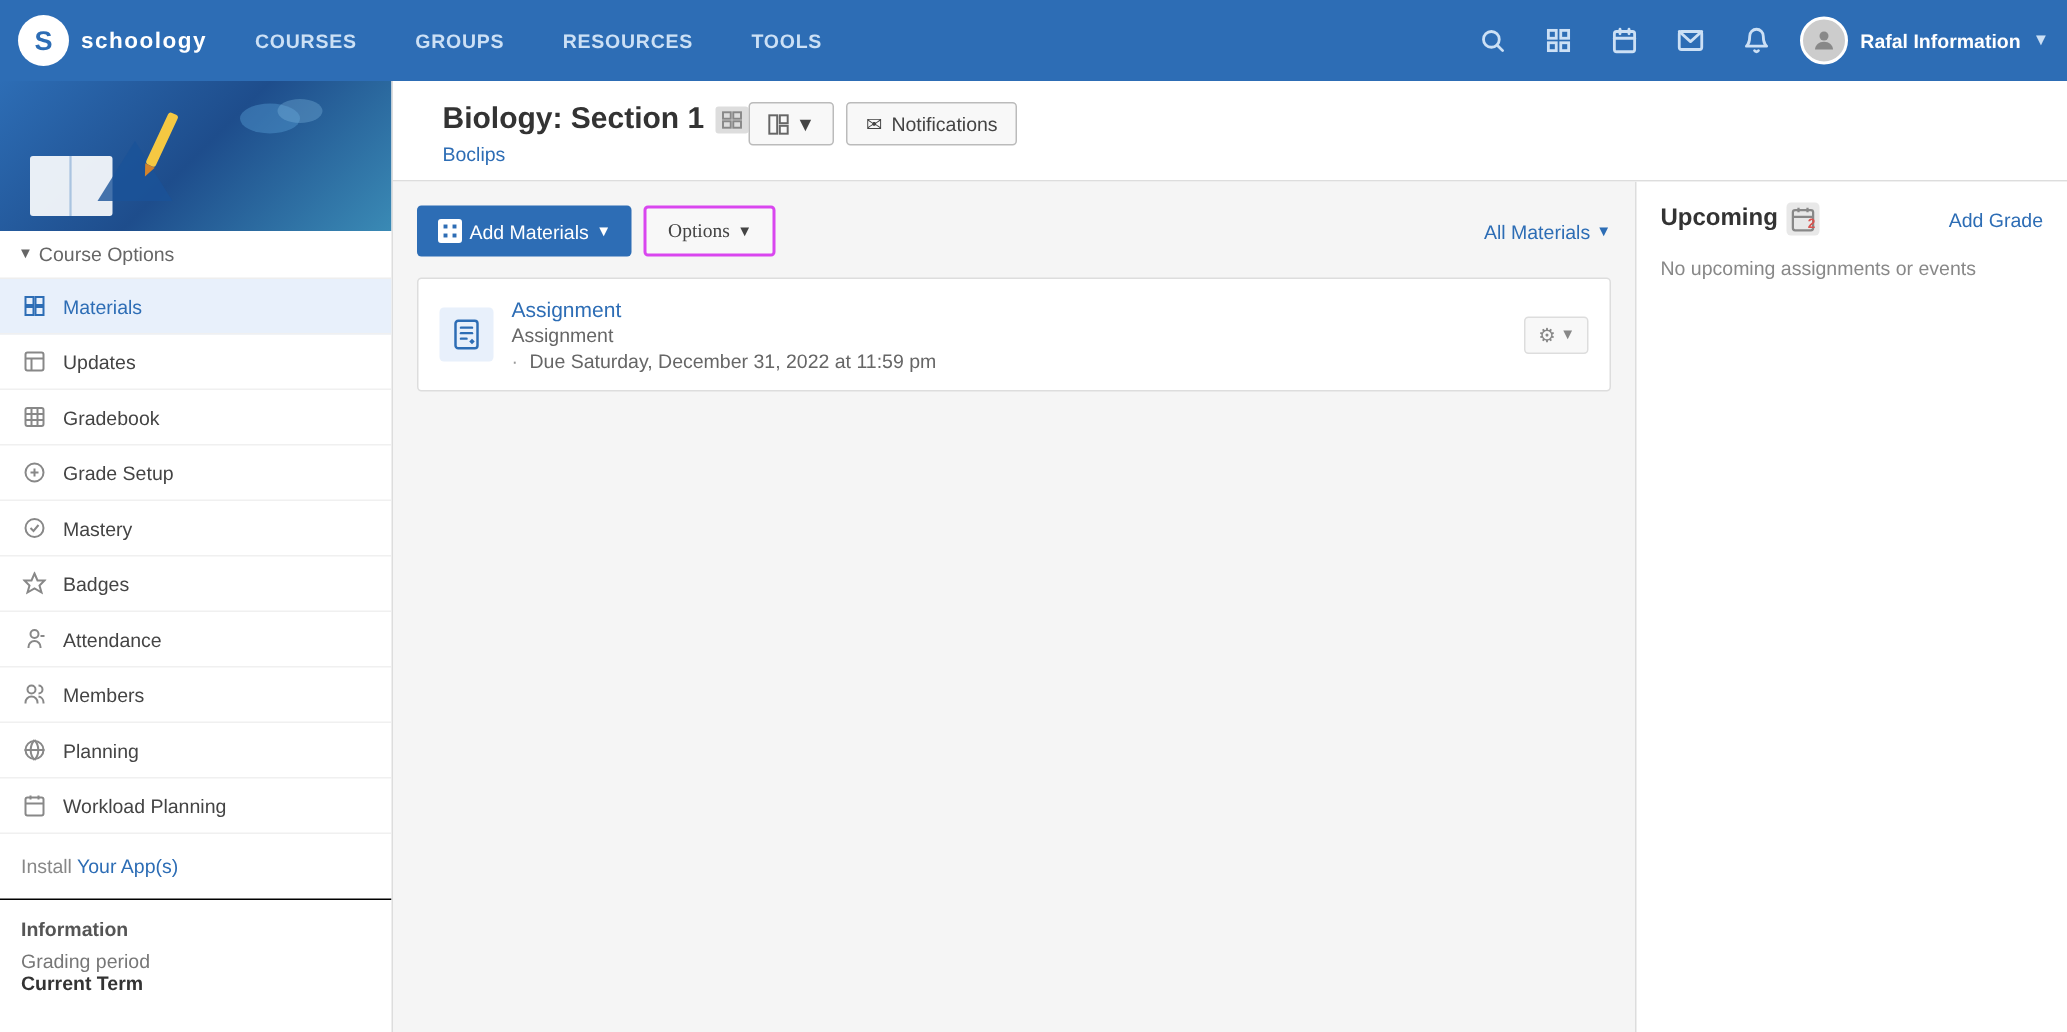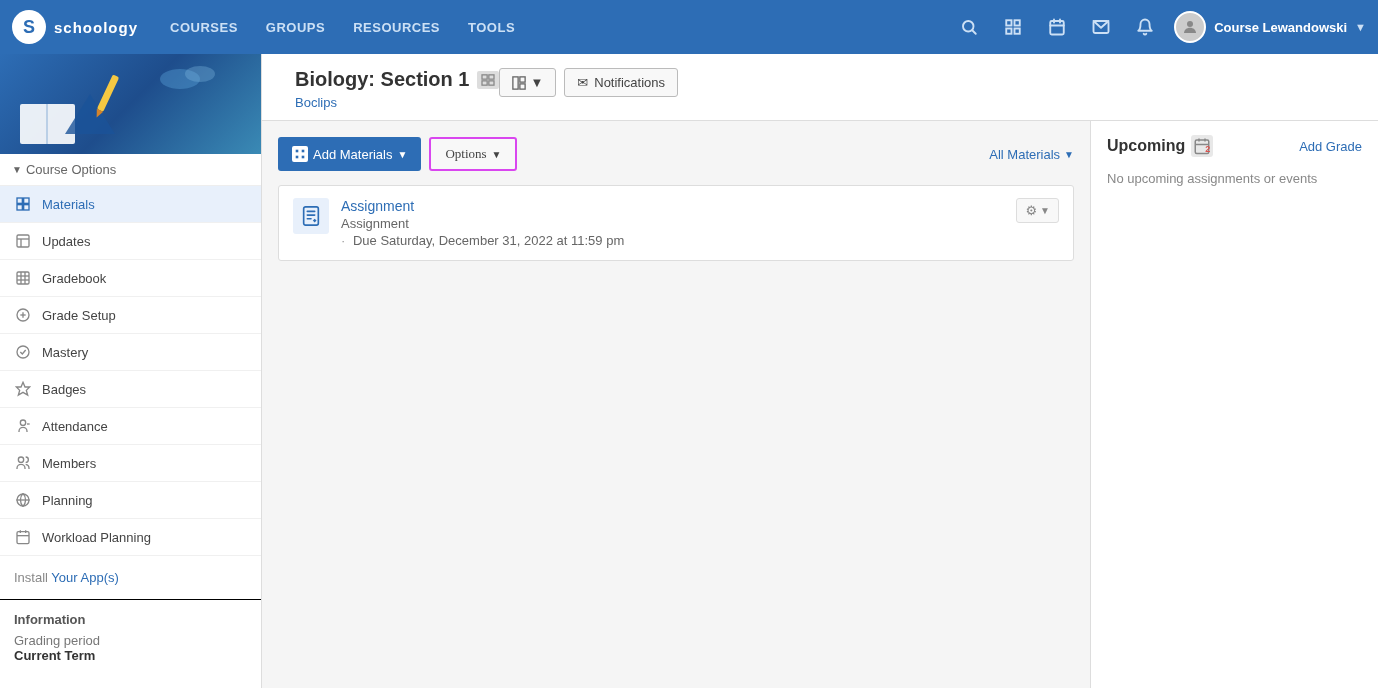--- a/index.html
+++ b/index.html
@@ -22,21 +22,21 @@
     .logo-circle {
       width: 34px; height: 34px; border-radius: 50%;
       background: #fff;
       display: flex; align-items: center; justify-content: center;
       margin-right: 8px;
     }
     .logo-s {
       color: #2d6db5; font-weight: bold; font-size: 18px;
     }
     .logo-text { color: #fff; font-size: 15px; font-weight: bold; letter-spacing: 1px; }
-    .top-nav-links { display: flex; align-items: flex-end; gap: 4px; }
+    .top-nav-links { display: flex; align-items: flex-end; gap: 15px; }
     .nav-link {
       color: #cce0f5; font-size: 13px; font-weight: 600;
       padding: 6px 12px; cursor: pointer; letter-spacing: 0.5px;
       text-transform: uppercase;
     }
     .top-nav-right {
       margin-left: auto;
       display: flex; align-items: center; gap: 14px;
     }
     .nav-icon {
@@ -231,21 +231,21 @@
       color: #2d6db5; font-size: 13px; cursor: pointer;
       display: flex; align-items: center; gap: 4px;
     }
 
     .materials-list {
       background: #fff;
       border: 1px solid #ddd;
       border-radius: 3px;
     }
     .material-item {
-      display: flex; align-items: flex-start;
+      display: flex; align-items: center;
       padding: 12px 14px;
       border-bottom: 1px solid #eee;
       position: relative;
     }
     .material-item:last-child { border-bottom: none; }
     .material-icon {
       width: 36px; height: 36px;
       background: #e8f0fb;
       border-radius: 3px;
       display: flex; align-items: center; justify-content: center;
@@ -352,21 +352,21 @@
         <path d="M13.73 21a2 2 0 0 1-3.46 0"></path>
       </svg>
     </span>
     <div class="user-area">
       <div class="user-avatar">
         <svg width="18" height="18" viewBox="0 0 24 24" fill="#888" stroke="none">
           <circle cx="12" cy="8" r="4"></circle>
             <path d="M4 20c0-4 3.6-7 8-7s8 3 8 7"></path>
         </svg>
       </div>
-      <span class="user-name">Course Lewandowski</span>
+      <span class="user-name">Rafal Information</span>
       <span class="user-caret">▼</span>
     </div>
   </div>
 </nav>
 
 <div class="main-layout">
 
   <aside class="sidebar">
     <div class="sidebar-banner">
 

